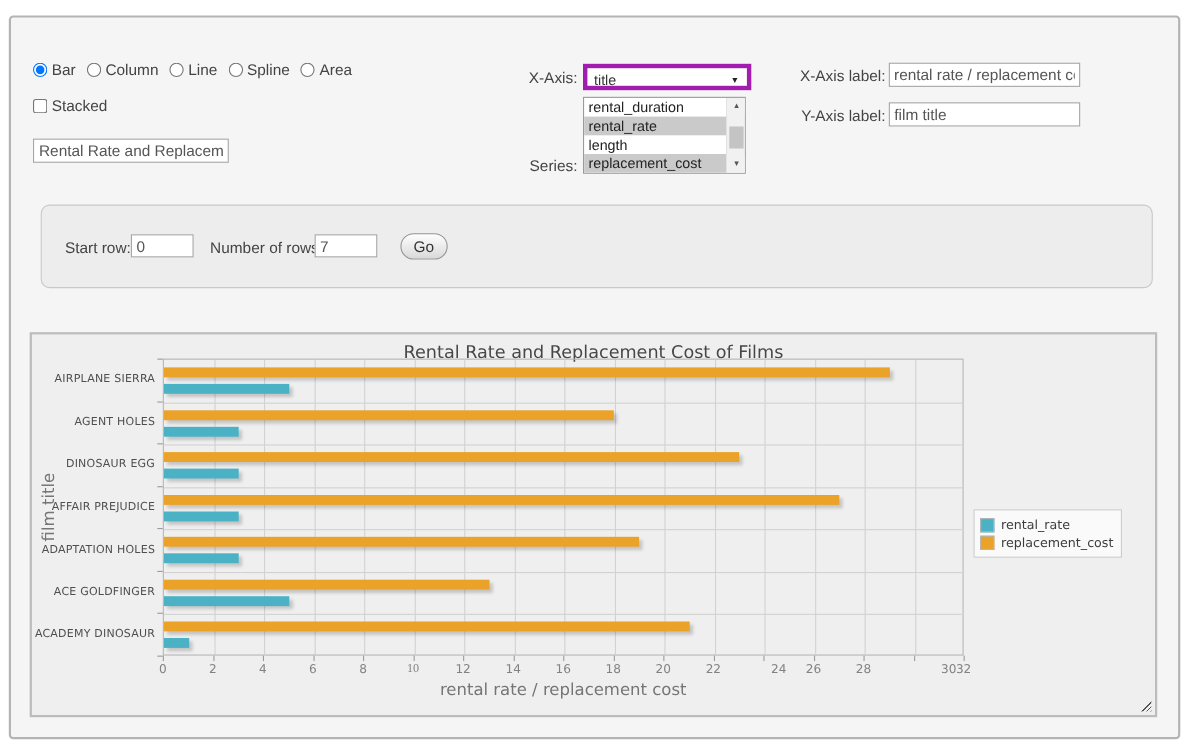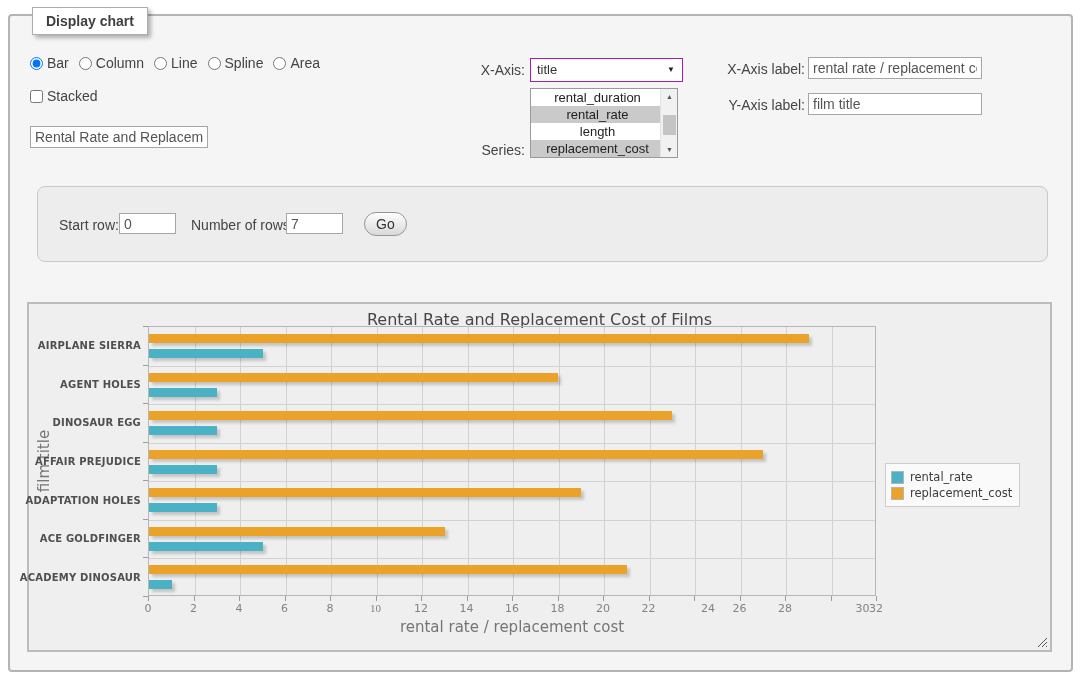--- a/index.html
+++ b/index.html
@@ -22,30 +22,30 @@
   .abs { position:absolute; }
   .lbl { color:#444; white-space:nowrap; }
   .r-lbl { text-align:right; }
   .radio-row label { margin-right:10px; cursor:default; white-space:nowrap; }
   .radio-row input, .chk-row input { vertical-align:-2px; margin:0 4px 0 0; }
   input[type=text] {
     border:1px solid #a6a6a6; background:#fff; height:22px; padding:2px 4px;
     font-family:"Liberation Sans", sans-serif; font-size:14px; color:#555;
   }
   .fake-select {
-    border:1px solid #a21caf; background:#fff; height:24px; padding:3px 20px 3px 6px;
+    border:4px solid #a21caf; background:#fff; height:24px; padding:3px 20px 3px 6px;
     font-size:13px; color:#333; position:absolute; cursor:default;
   }
   .fake-select .arrow {
     position:absolute; right:7px; top:7px; font-size:8px; color:#222; line-height:1;
   }
   .listbox {
     position:absolute; border:1px solid #9a9a9a; background:#fff; overflow:hidden;
   }
-  .listbox .opts { position:absolute; left:0; top:0; right:17px; bottom:0;text-align:center; }
+  .listbox .opts { position:absolute; left:0; top:0; right:17px; bottom:0; }
   .listbox .opt {
     height:17px; line-height:17px; padding-left:4px; font-size:13px; color:#222;
     white-space:nowrap; overflow:hidden;
   }
   .listbox .opt.sel { background:#cacaca; }
   .sb { position:absolute; right:0; top:0; bottom:0; width:17px; background:#f1f1f1; border-left:1px solid #e2e2e2; }
   .sb-btn { position:absolute; left:0; width:17px; height:15px; background:#f1f1f1;
     color:#555; font-size:7px; text-align:center; line-height:15px; }
   .sb-btn.up { top:0; } .sb-btn.down { bottom:0; }
   .sb-thumb { position:absolute; left:2px; width:13px; top:26px; height:20px; background:#c4c4c4; }
@@ -75,21 +75,21 @@
   .gl-h { position:absolute; left:0; right:0; height:1px; background:#d2d2d2; }
   .bar { position:absolute; left:0; height:9px; box-shadow:3px 3px 3px rgba(0,0,0,0.18); }
   .ytick-dash { position:absolute; width:5px; height:1px; background:#9c9c9c; }
   .xtick-dash { position:absolute; width:1px; height:5px; background:#9c9c9c; }
   .xtick-lab {
     position:absolute; transform:translateX(-50%); font-size:11px; color:#828282;
     white-space:nowrap;
   }
   .cat-lab {
     position:absolute; right:0; transform:translateY(-50%); font-size:10px;
-    font-weight:bold; color:#4f4f4f; white-space:nowrap; letter-spacing:0.2px;
+    font-weight:normal; color:#4f4f4f; white-space:nowrap; letter-spacing:0.2px;
   }
   .xlabel {
     position:absolute; left:119px; width:728px; top:314px; text-align:center;
     font-size:15px; color:#757575;
   }
   .ylabel {
     position:absolute; left:-40px; top:148px; width:110px; text-align:center;
     transform:rotate(-90deg); font-size:15px; color:#757575;
   }
   .chart-legend {
@@ -103,21 +103,20 @@
     position:absolute; right:3px; bottom:3px; width:12px; height:12px;
     background:repeating-linear-gradient(-45deg,#555 0 1px,transparent 1px 3px);
     clip-path:polygon(100% 0,100% 100%,0 100%);
     cursor:se-resize;
   }
 </style>
 </head>
 <body>
 
 <div class="fieldset">
-  <div class="legend-box">Display chart</div>
 
   <div class="abs radio-row" style="left:20px; top:39px;"><label><input type="radio" name="ctype" checked="" style=""><span>Bar</span></label><label><input type="radio" name="ctype" style=""><span>Column</span></label><label><input type="radio" name="ctype" style=""><span>Line</span></label><label><input type="radio" name="ctype" style=""><span>Spline</span></label><label><input type="radio" name="ctype" style=""><span>Area</span></label></div>
 
   <div class="abs chk-row" style="left:20px; top:72px;">
     <label><input type="checkbox" style=""><span>Stacked</span></label>
   </div>
 
   <input type="text" class="abs" style="left: 20px; top: 110px; width: 178px;" value="Rental Rate and Replacement Cost of Films">
 
   <div class="abs lbl r-lbl" style="left:420px; top:46px; width:95px;">X-Axis:</div>

